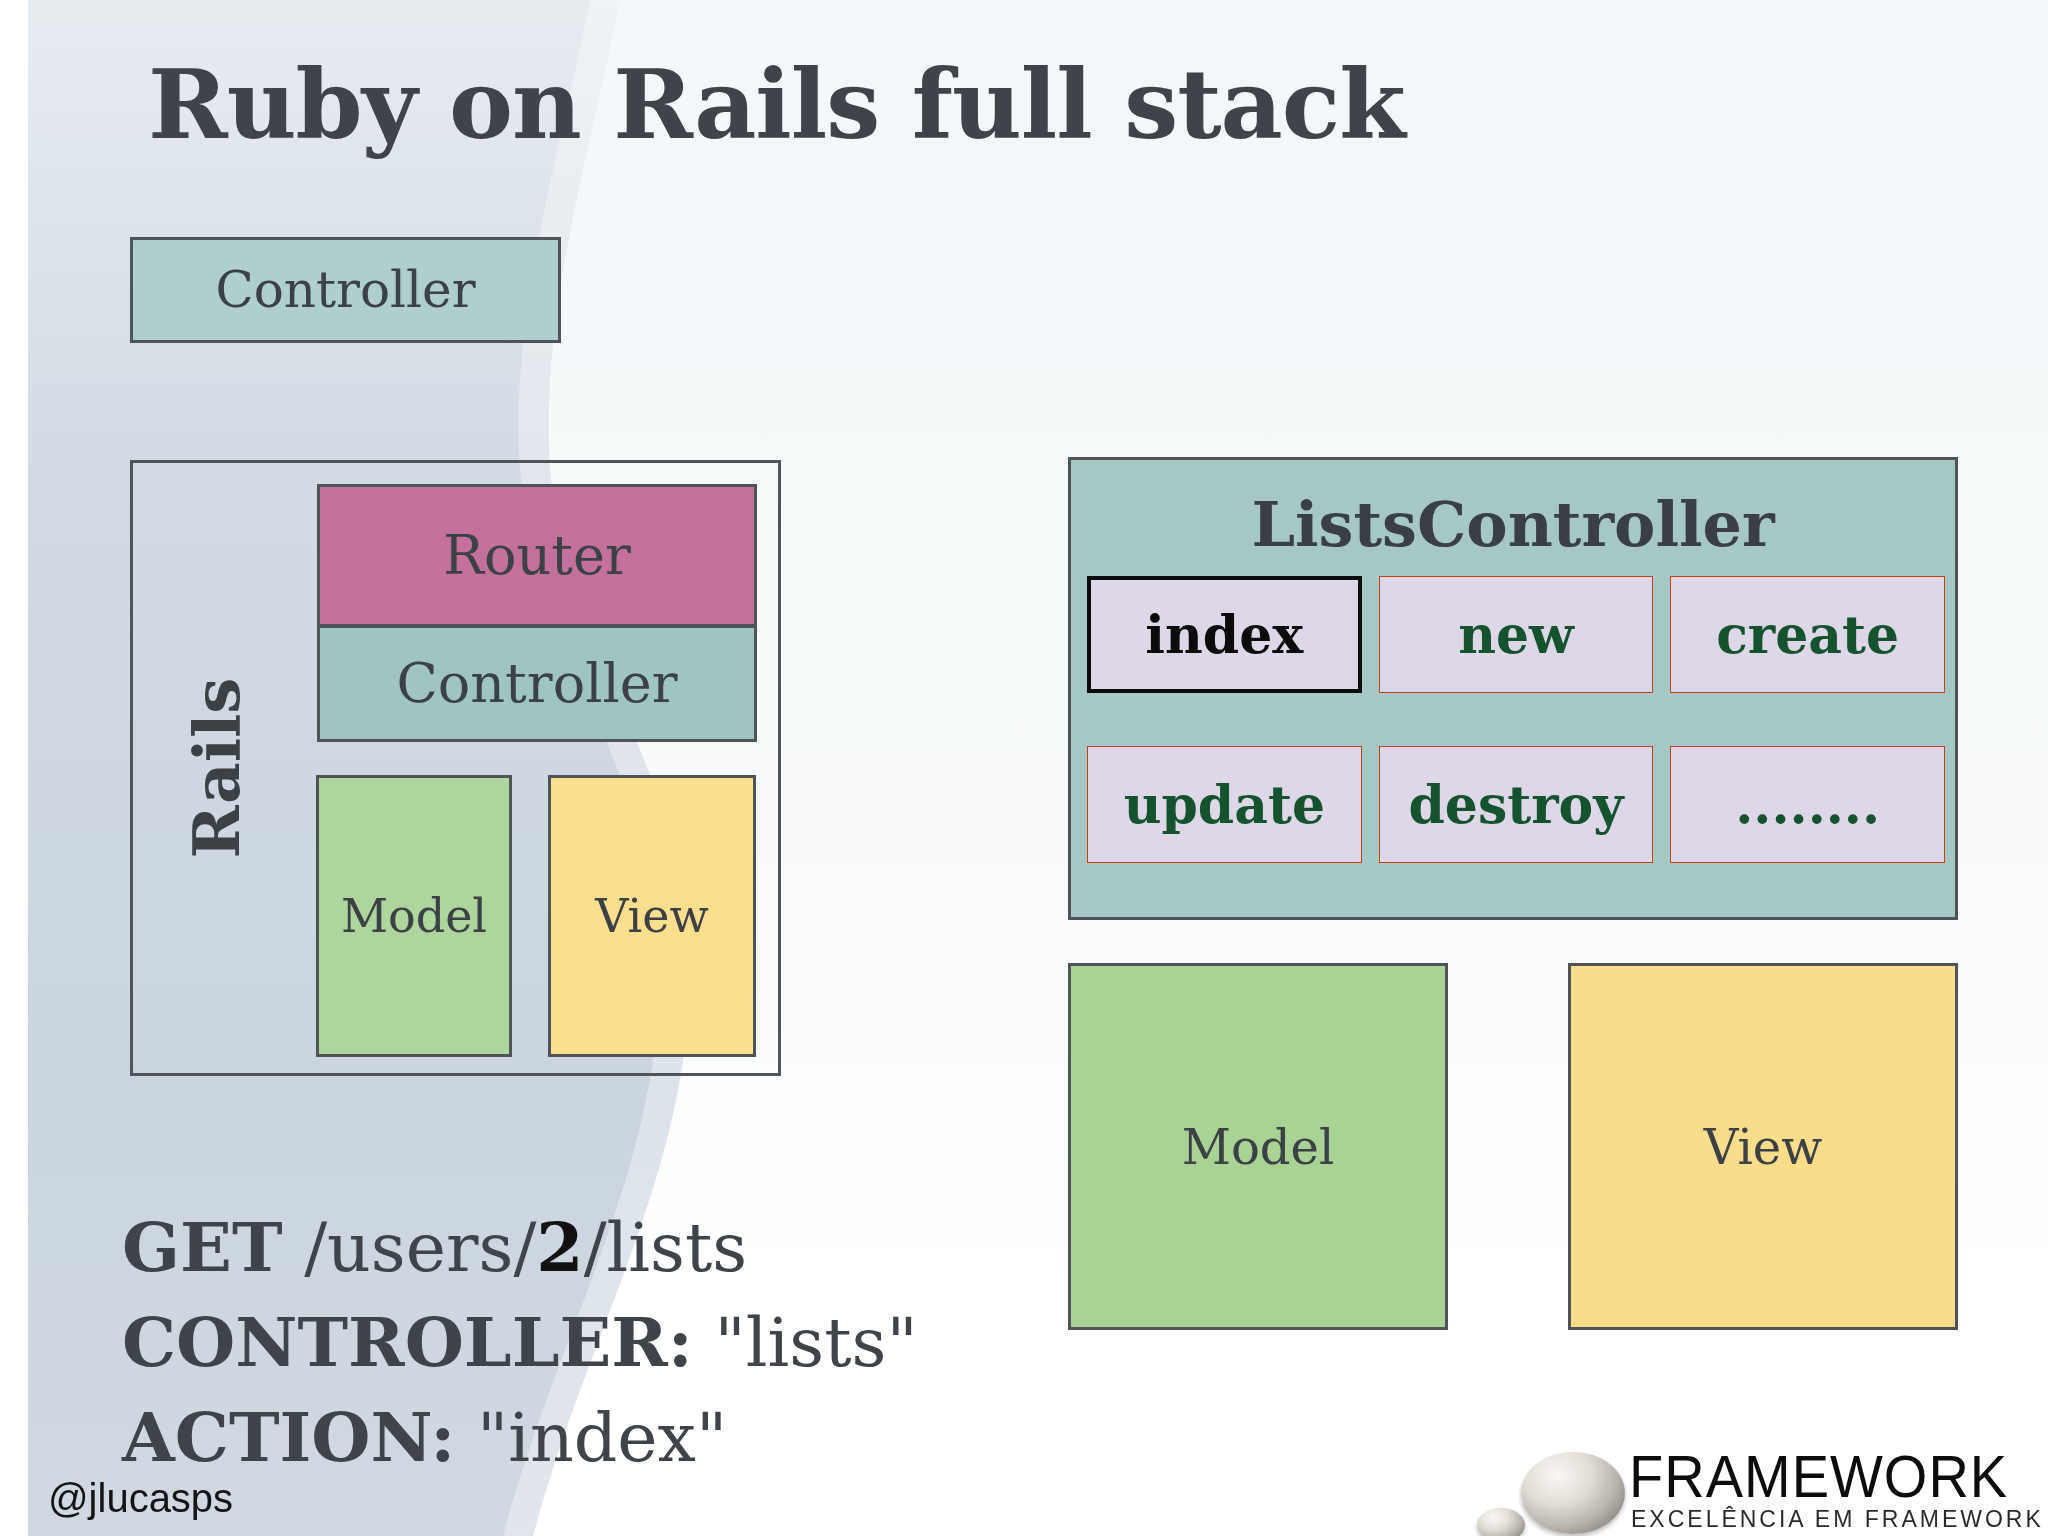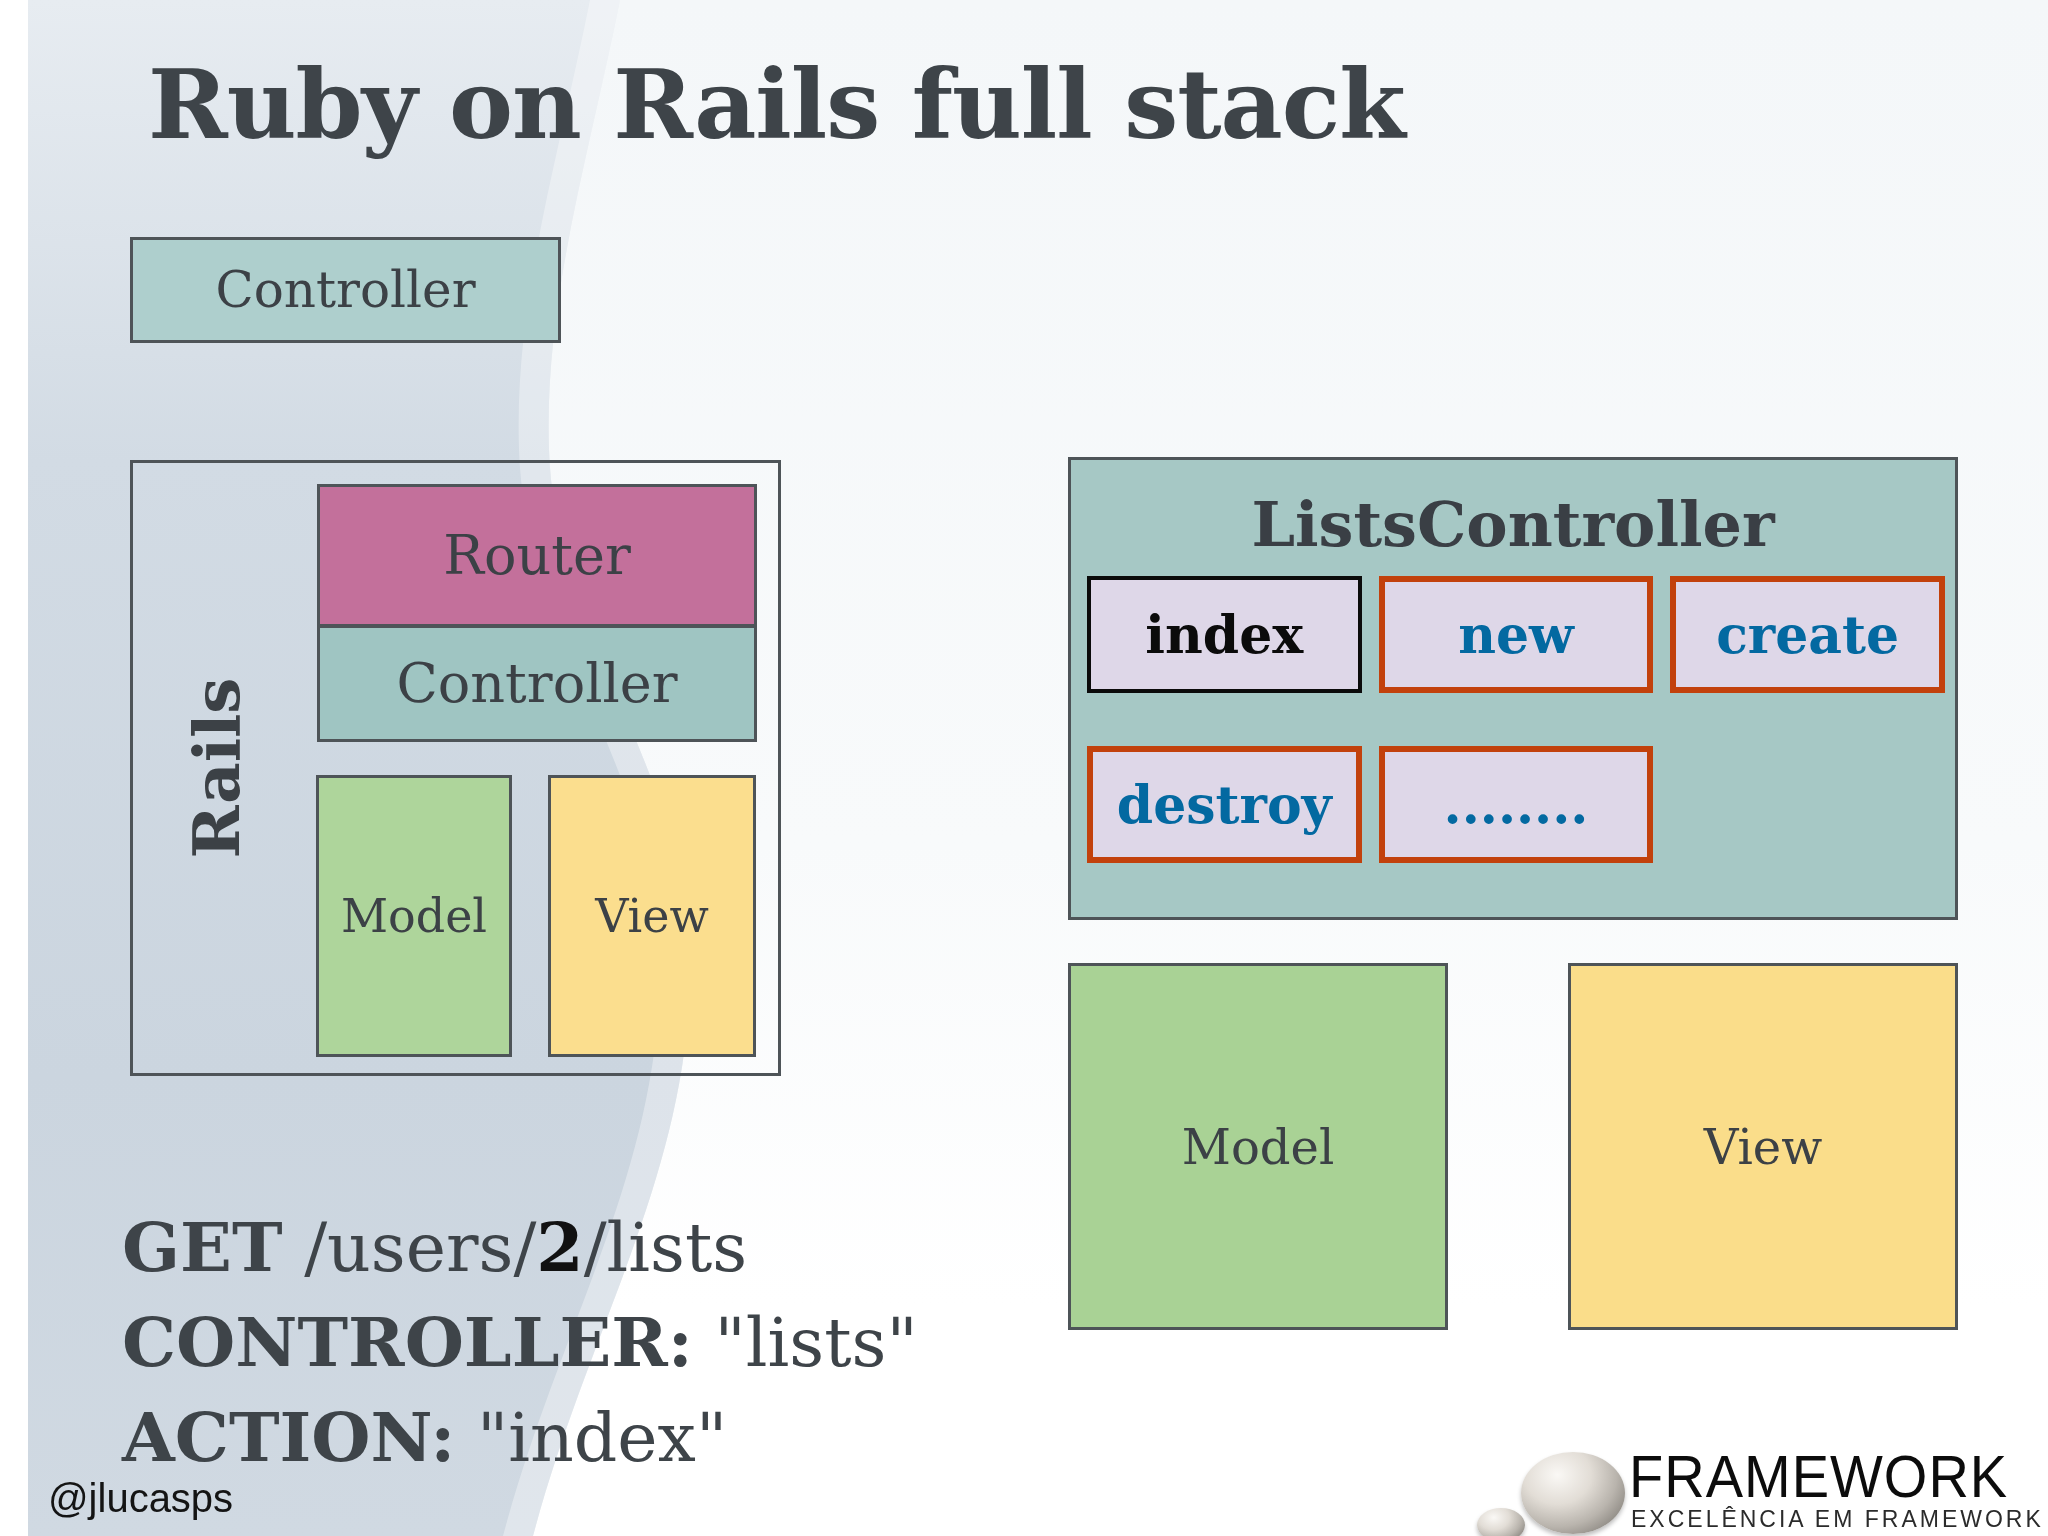--- a/index.html
+++ b/index.html
@@ -37,22 +37,22 @@
   .lists-box{left:1040px;top:457px;width:890px;height:463px;background:var(--teal-big);font-weight:bold;}
   .lists-title{
     position:absolute;left:0;top:28px;width:100%;text-align:center;
     font-size:62px;color:#3a3f45;
   }
   .actions-grid{
     position:absolute;left:16px;top:116px;width:858px;
     display:grid;grid-template-columns:repeat(3,1fr);gap:53px 17px;text-align:right;
   }
   .action{
-    height:117px;background:var(--lavender);border:6px solid #c2410c;
-    display:flex;align-items:center;justify-content:center;font-size:52px;color:#0369a1;
+    height:117px;background:var(--lavender);border:1px solid #c2410c;
+    display:flex;align-items:center;justify-content:center;font-size:52px;color:#14532d;
   }
   .action.highlight{border:4px solid #0b0b0b;color:#0b0b0b;}
   .model-right{left:1040px;top:963px;width:380px;height:367px;background:var(--green2);font-size:48px;}
   .view-right{left:1540px;top:963px;width:390px;height:367px;background:var(--yellow2);font-size:48px;}
   .request-block{position:absolute;left:94px;top:1200px;font-size:68px;line-height:94px;color:#3e4449;}
   .request-block .b{font-weight:700;}
   .request-block .emph{font-weight:700;color:var(--black);}
   .watermark{
     position:absolute;left:20px;top:1476px;font-size:40px;color:#141414;
     font-family:"Liberation Sans","DejaVu Sans",sans-serif;
@@ -121,20 +121,23 @@
       <div class="action highlight">
         <span>index</span>
       </div>
       <div class="action">
         <span>new</span>
       </div>
       <div class="action">
         <span>create</span>
       </div>
       <div class="action">
+        <span>update</span>
+      </div>
+      <div class="action">
         <span>destroy</span>
       </div>
       <div class="action">
         <span>........</span>
       </div>
     </div>
   </div>
 
   <div class="box model-right">
     <span>Model</span>

